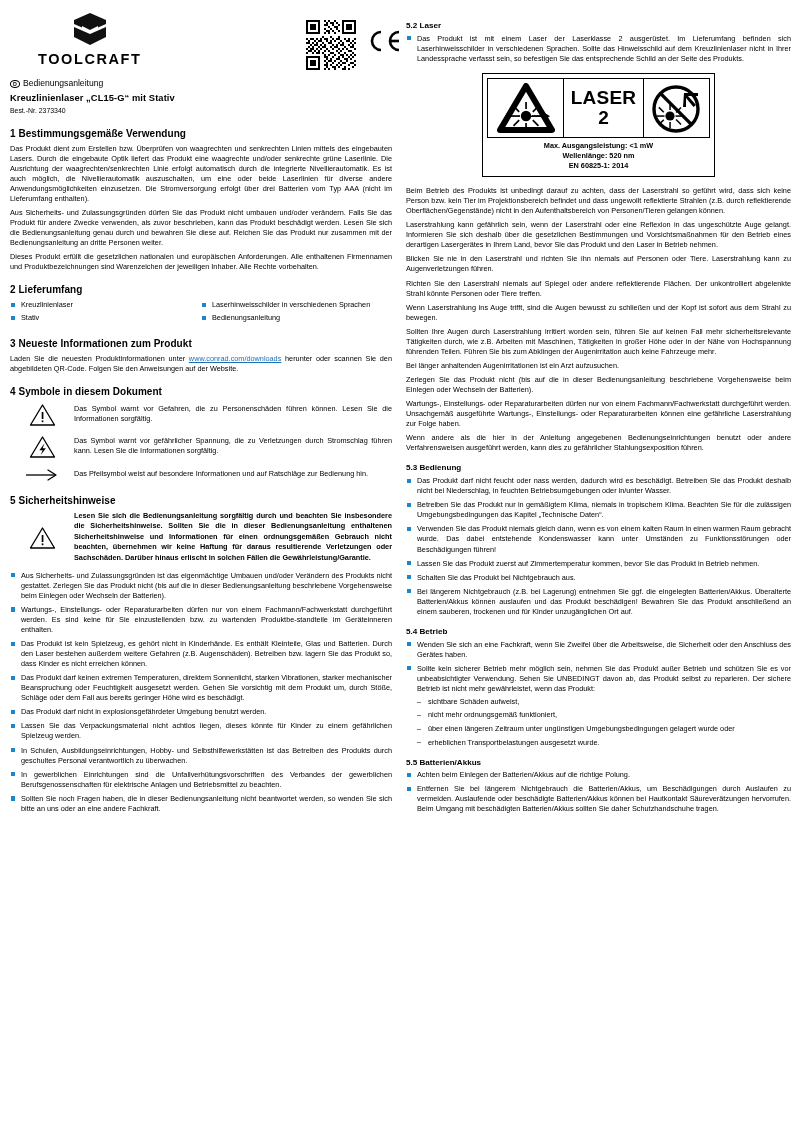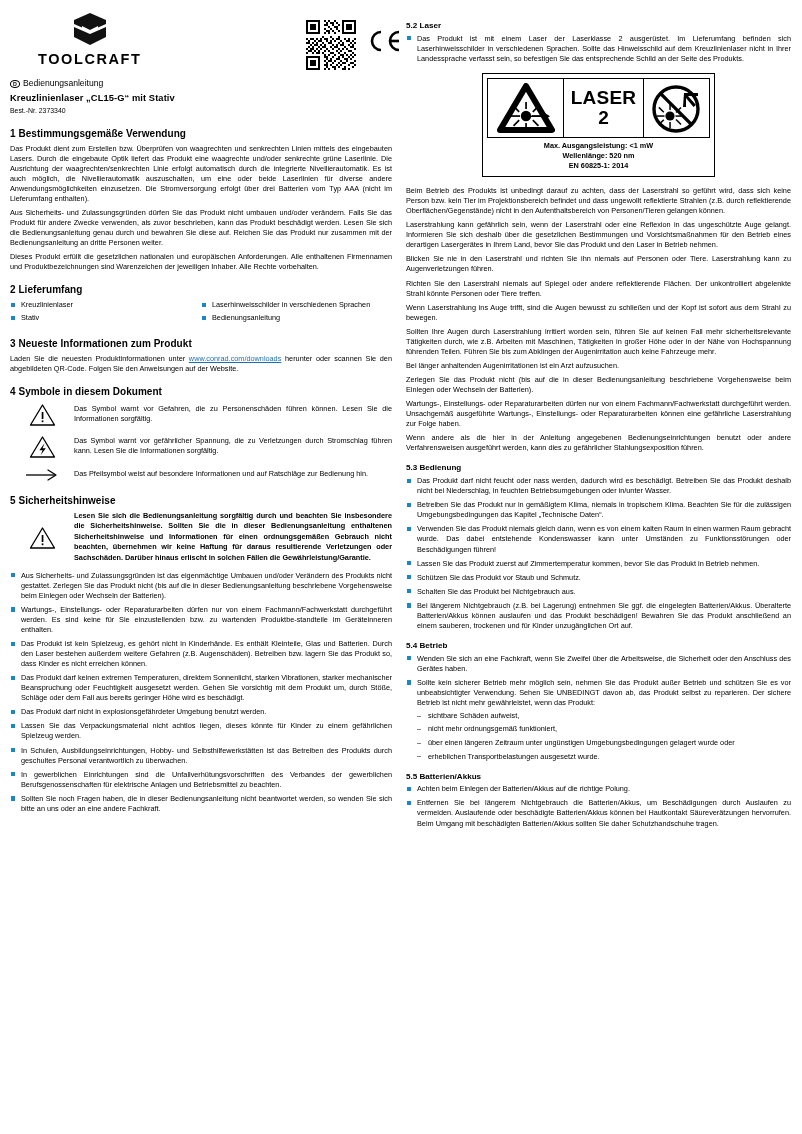--- a/index.html
+++ b/index.html
@@ -424,21 +424,20 @@
       <p>Zerlegen Sie das Produkt nicht (bis auf die in dieser Bedienungsanleitung beschriebene Vorgehensweise beim Einlegen oder Wechseln der Batterien).</p>
       <p>Wartungs-, Einstellungs- oder Reparaturarbeiten dürfen nur von einem Fachmann/Fachwerkstatt durchgeführt werden. Unsachgemäß ausgeführte Wartungs-, Einstellungs- oder Reparaturarbeiten können eine gefährliche Laserstrahlung zur Folge haben.</p>
       <p>Wenn andere als die hier in der Anleitung angegebenen Bedienungseinrichtungen benutzt oder andere Verfahrensweisen ausgeführt werden, kann dies zu gefährlicher Stahlungsexposition führen.</p>
 
       <h3>5.3 Bedienung</h3>
       <ul class="b">
         <li>Das Produkt darf nicht feucht oder nass werden, dadurch wird es beschädigt. Betreiben Sie das Produkt deshalb nicht bei Niederschlag, in feuchten Betriebsumgebungen oder in/unter Wasser.</li>
         <li>Betreiben Sie das Produkt nur in gemäßigtem Klima, niemals in tropischem Klima. Beachten Sie für die zulässigen Umgebungsbedingungen das Kapitel „Technische Daten“.</li>
         <li>Verwenden Sie das Produkt niemals gleich dann, wenn es von einem kalten Raum in einen warmen Raum gebracht wurde. Das dabei entstehende Kondenswasser kann unter Umständen zu Funktionsstörungen oder Beschädigungen führen!</li>
         <li>Lassen Sie das Produkt zuerst auf Zimmertemperatur kommen, bevor Sie das Produkt in Betrieb nehmen.</li>
-        <li>Schützen Sie das Produkt vor Staub und Schmutz.</li>
         <li>Schalten Sie das Produkt bei Nichtgebrauch aus.</li>
         <li>Bei längerem Nichtgebrauch (z.B. bei Lagerung) entnehmen Sie ggf. die eingelegten Batterien/Akkus. Überalterte Batterien/Akkus können auslaufen und das Produkt beschädigen! Bewahren Sie das Produkt anschließend an einem sauberen, trockenen und für Kinder unzugänglichen Ort auf.</li>
       </ul>
 
       <h3>5.4 Betrieb</h3>
       <ul class="b">
         <li>Wenden Sie sich an eine Fachkraft, wenn Sie Zweifel über die Arbeitsweise, die Sicherheit oder den Anschluss des Gerätes haben.</li>
         <li>
           <span>Sollte kein sicherer Betrieb mehr möglich sein, nehmen Sie das Produkt außer Betrieb und schützen Sie es vor unbeabsichtigter Verwendung. Sehen Sie UNBEDINGT davon ab, das Produkt selbst zu reparieren. Der sichere Betrieb ist nicht mehr gewährleistet, wenn das Produkt:</span>
           <ul class="dash">

